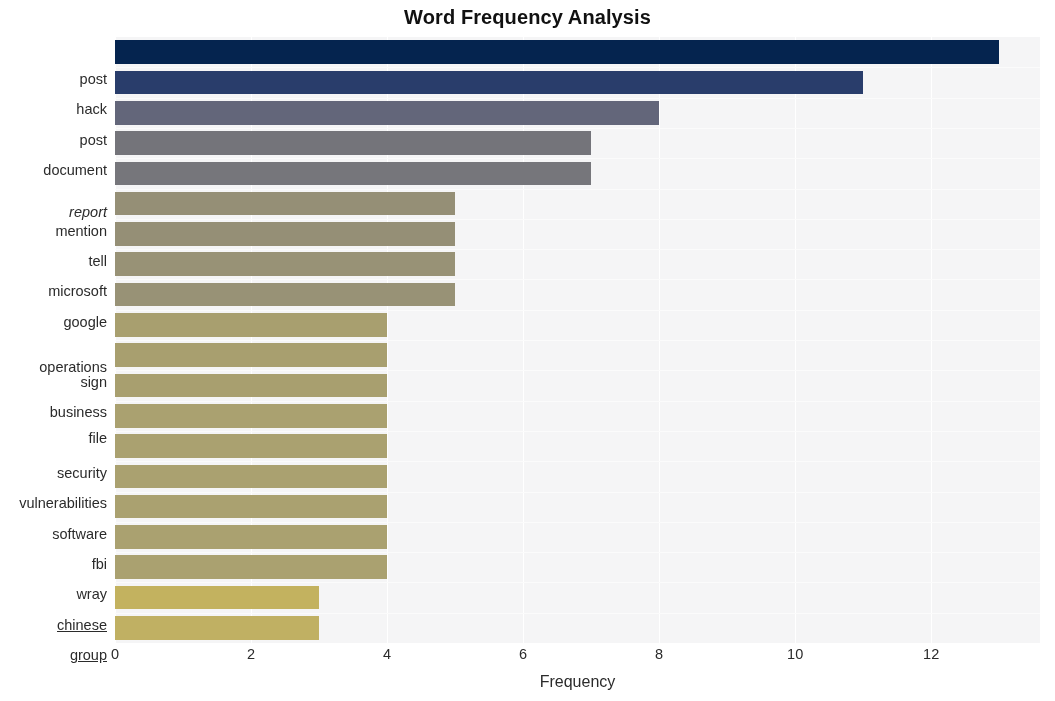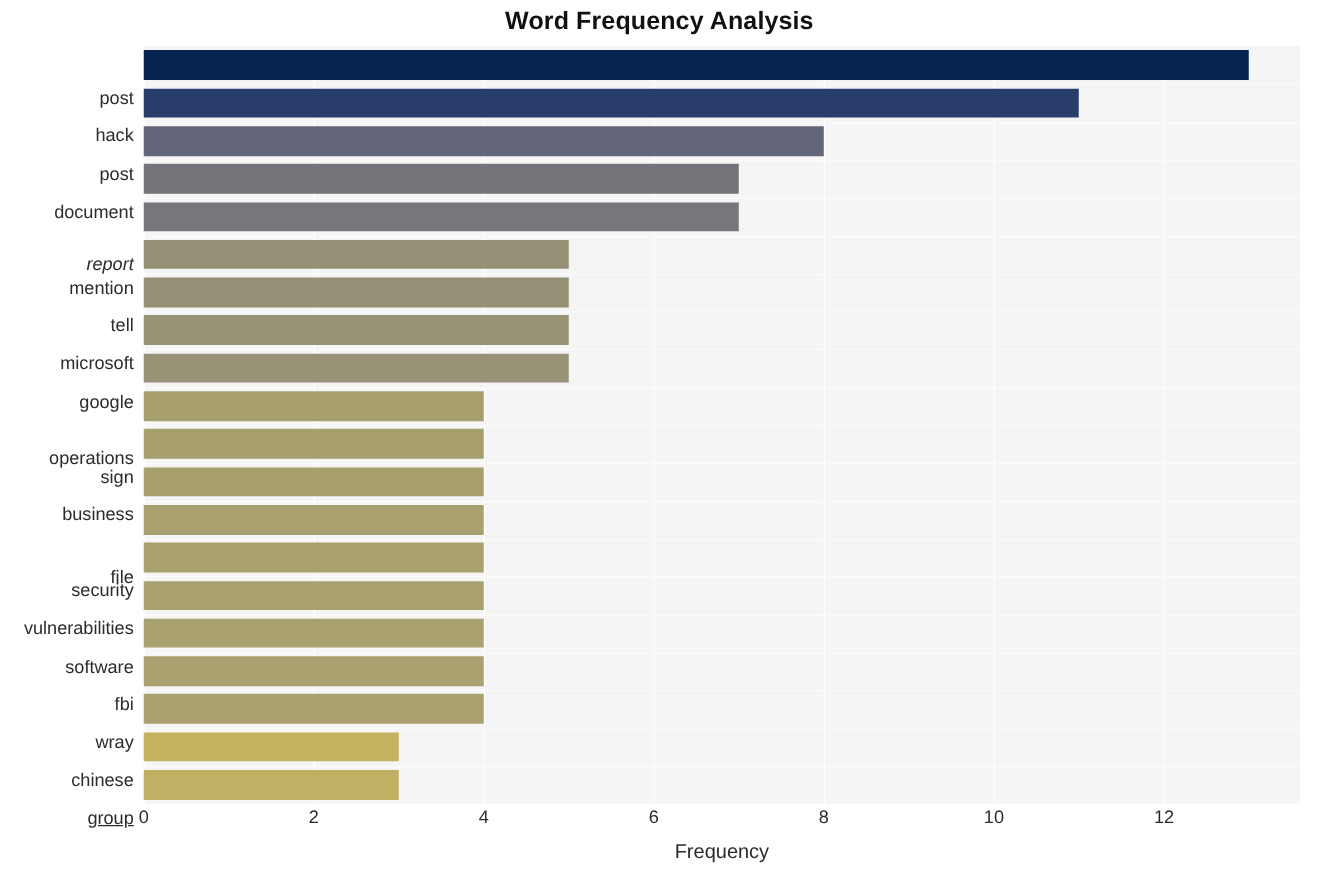--- a/index.html
+++ b/index.html
@@ -146,27 +146,27 @@
       <div class="ylabel" style="top: 66.75px;">post</div>
       <div class="ylabel" style="top: 97.05px;">document</div>
       <div class="ylabel" style="top: 139px; font-style: italic;">report</div>
       <div class="ylabel" style="top: 157.65px;">mention</div>
       <div class="ylabel" style="top: 187.95px;">tell</div>
       <div class="ylabel" style="top: 218.25px;">microsoft</div>
       <div class="ylabel" style="top: 248.55px;">google</div>
       <div class="ylabel" style="top: 294px;">operations</div>
       <div class="ylabel" style="top: 309.15px;">sign</div>
       <div class="ylabel" style="top: 339.45px;">business</div>
-      <div class="ylabel" style="top: 389px;">file</div>
+      <div class="ylabel" style="top: 365px;">file</div>
       <div class="ylabel" style="top: 400.05px;">security</div>
       <div class="ylabel" style="top: 430.35px;">vulnerabilities</div>
       <div class="ylabel" style="top: 460.65px;">software</div>
       <div class="ylabel" style="top: 490.95px;">fbi</div>
       <div class="ylabel" style="top: 521.25px;">wray</div>
-      <div class="ylabel" style="top: 551.55px;">chinese</div>
+      <div class="ylabel" style="top: 551.55px; text-decoration: underline;">chinese</div>
       <div class="ylabel" style="top: 581.85px; text-decoration: underline;">group</div>
     </div>
 
   <div id="x-ticks">
       <div class="xtick" style="left: 115px;">0</div>
       <div class="xtick" style="left: 251.029px;">2</div>
       <div class="xtick" style="left: 387.059px;">4</div>
       <div class="xtick" style="left: 523.088px;">6</div>
       <div class="xtick" style="left: 659.118px;">8</div>
       <div class="xtick" style="left: 795.147px;">10</div>

